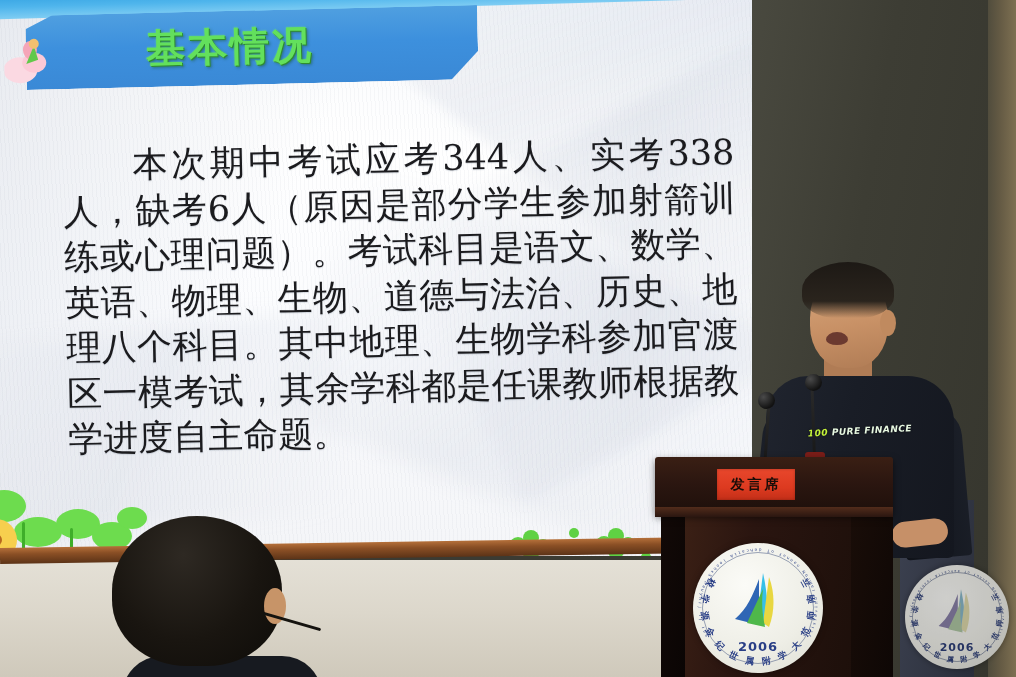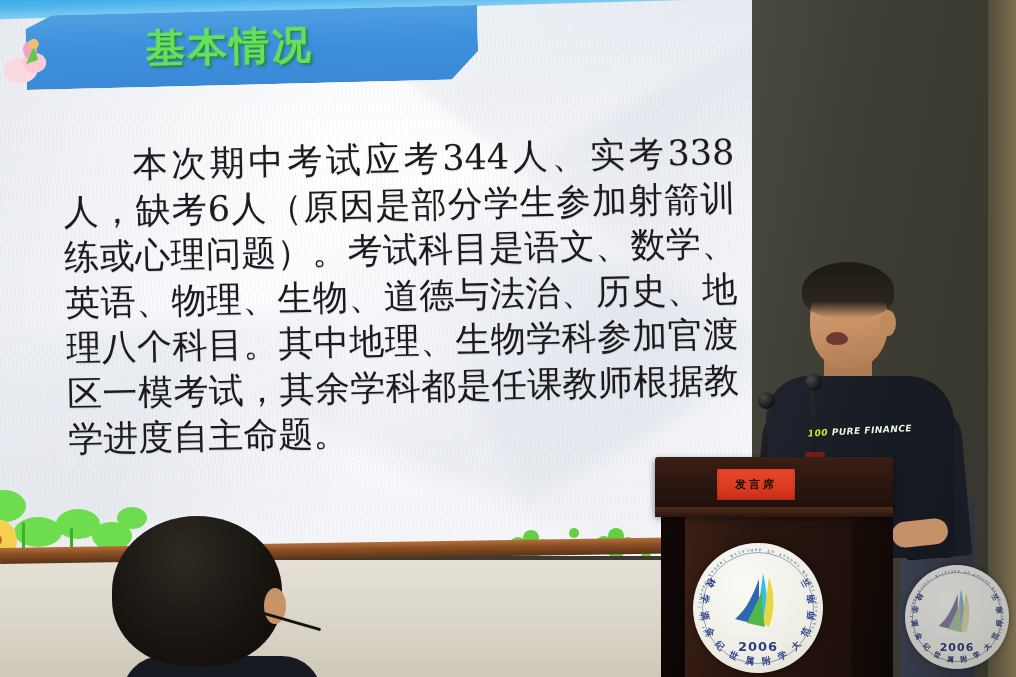--- a/index.html
+++ b/index.html
@@ -204,21 +204,21 @@
     background:linear-gradient(180deg,#522c1b,#2a1610);
   }
   .podium-sign{
     position:absolute; left:62px; top:12px; width:78px; height:31px;
     background:linear-gradient(180deg,#e8472c 0%,#dd3a20 60%,#c32f18 100%);
     display:flex; align-items:center; justify-content:center;
     box-shadow:inset 0 0 3px rgba(0,0,0,.25);
   }
   .podium-sign span{
     font-family:"DejaVu Sans","Liberation Sans",sans-serif;
-    font-size:11px; font-weight:bold; color:#1a0d08;
+    font-size:14px; font-weight:bold; color:#1a0d08;
     letter-spacing:3px; white-space:nowrap;
   }
   .podium-body{
     position:absolute; left:28px; top:58px; width:180px; height:162px;
     background:linear-gradient(100deg,#3b2015 0%,#2a1510 35%,#1c0f0a 100%);
   }
   .podium-side{
     position:absolute; left:196px; top:58px; width:42px; height:162px;
     background:linear-gradient(100deg,#190d08,#0e0705);
   }

